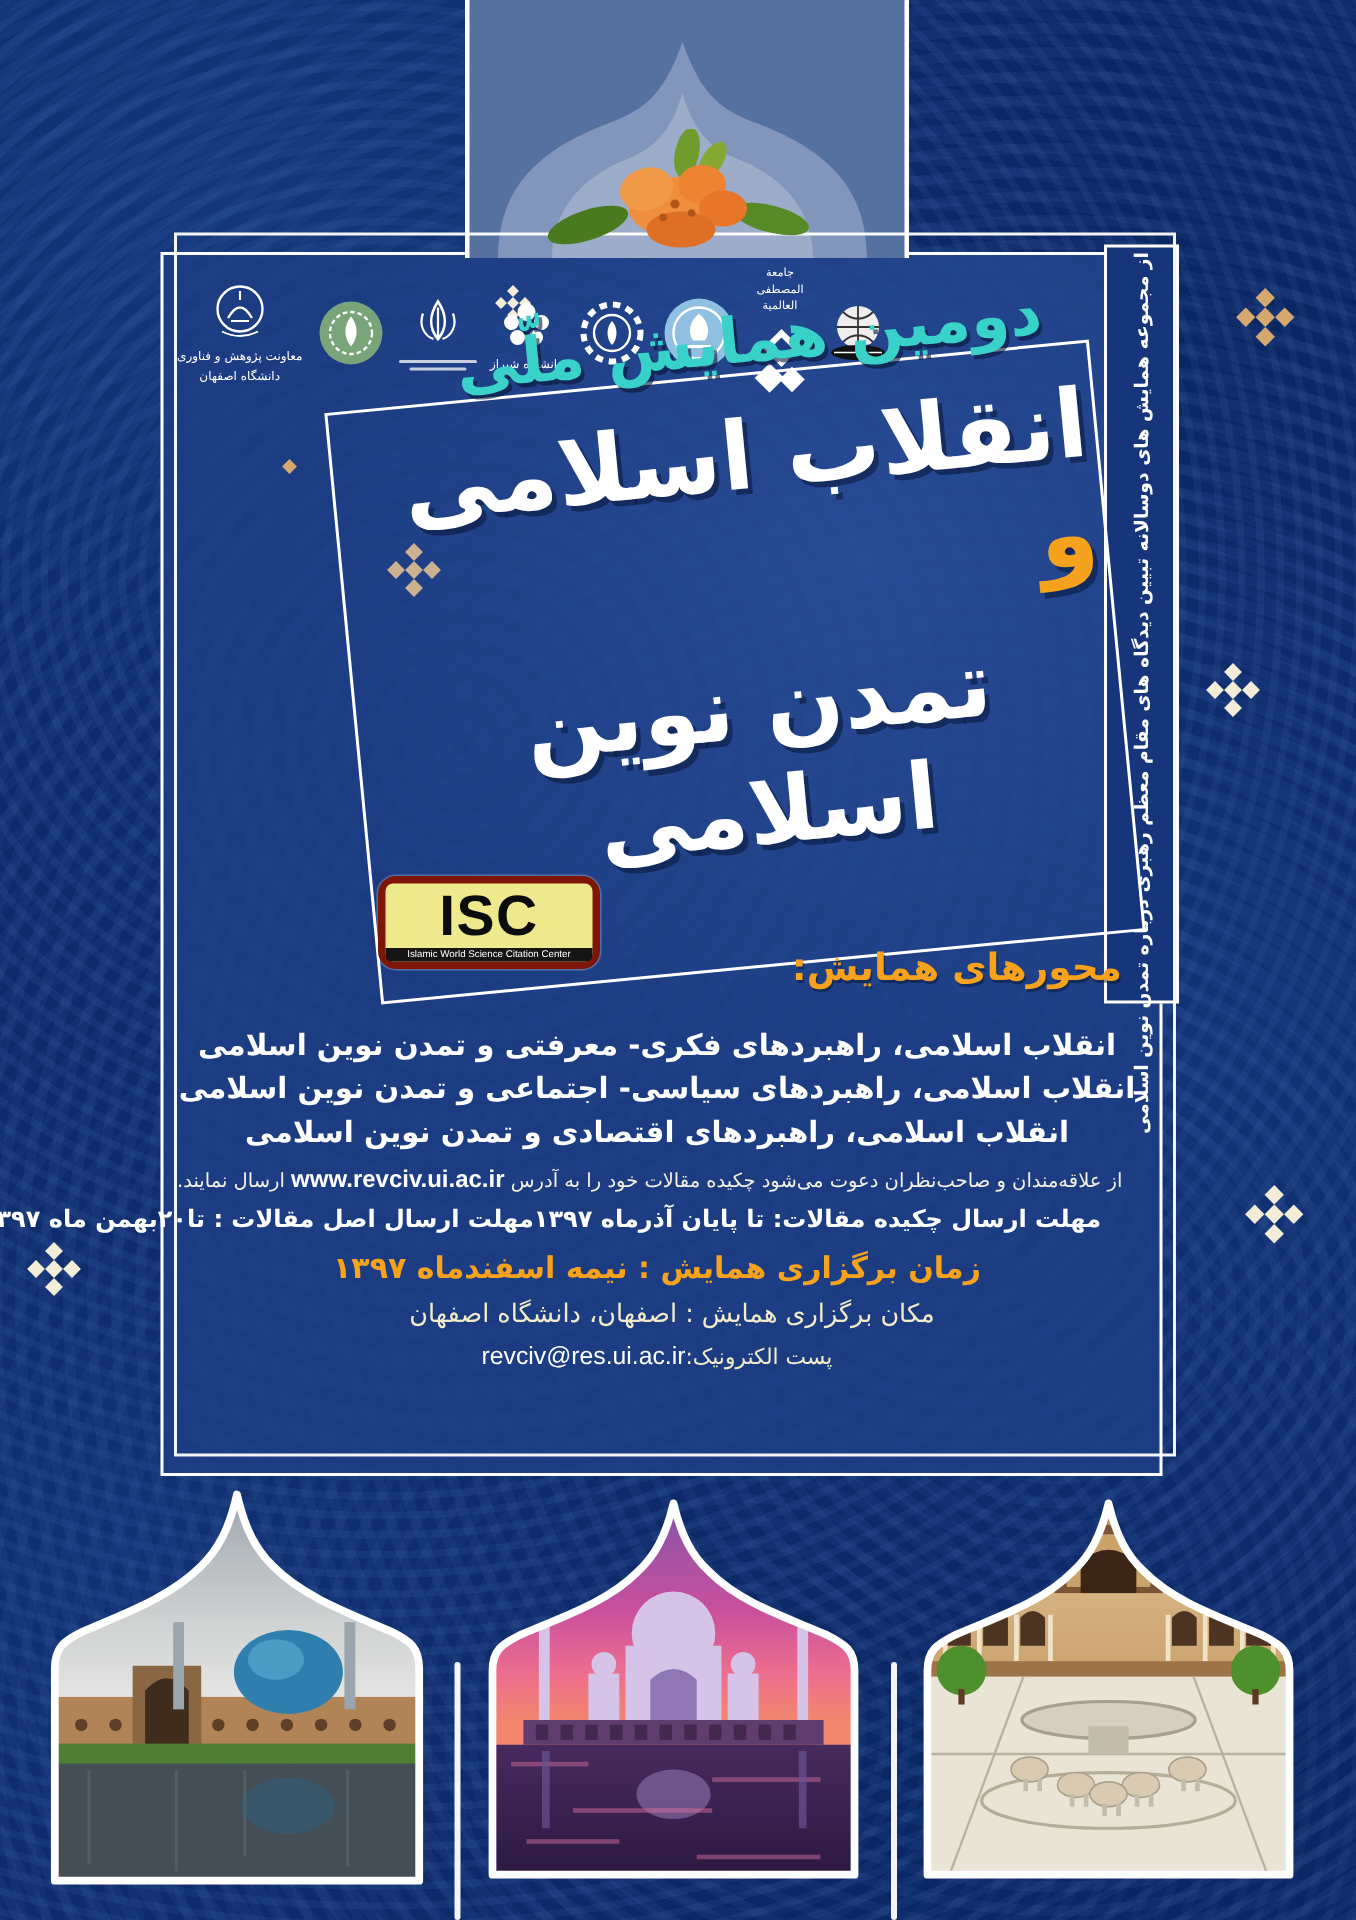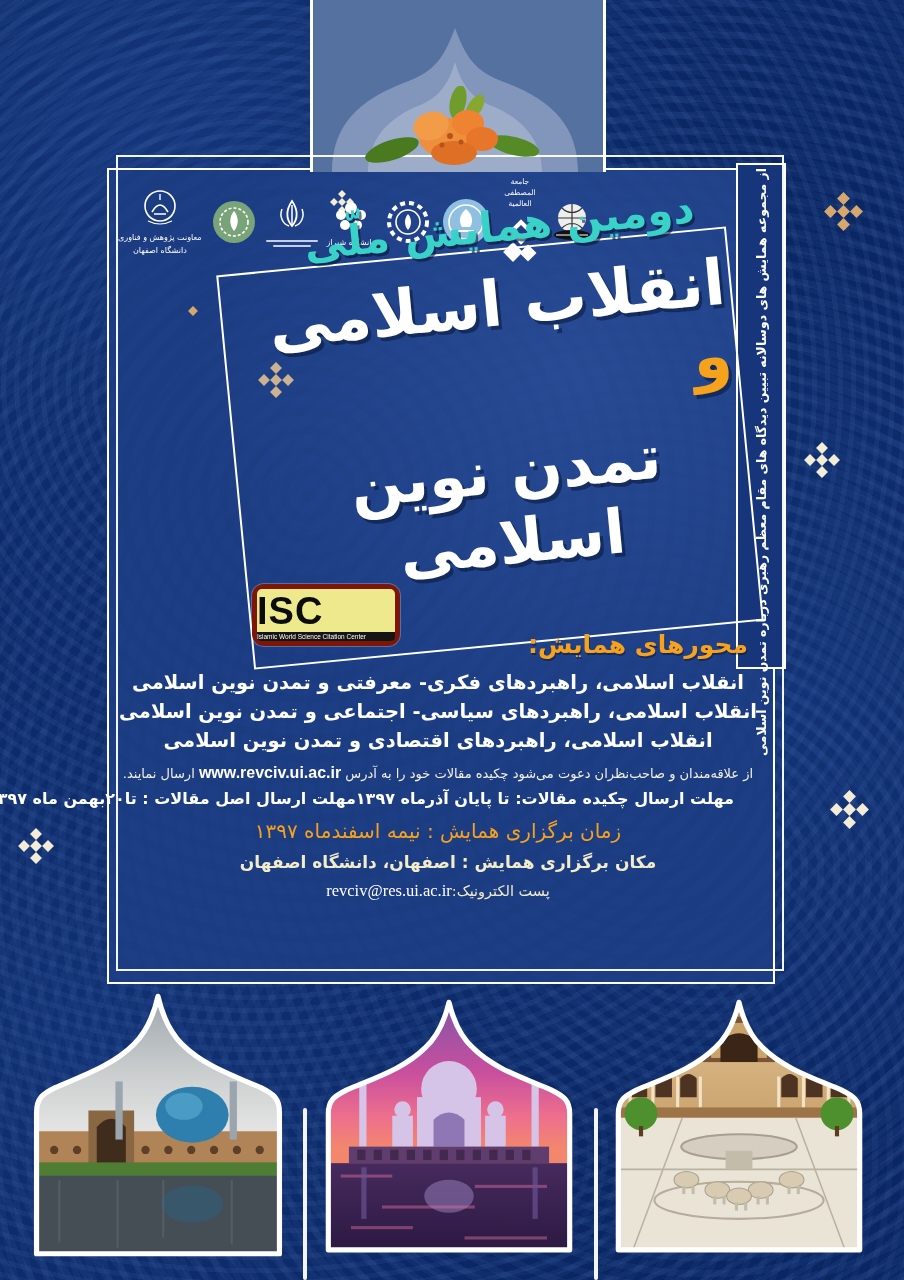--- a/index.html
+++ b/index.html
@@ -50,38 +50,38 @@
   .t1{color:#38d2c8;font-size:42px;font-weight:bold;text-align:right;padding-left:60px;text-align:center;
     text-shadow:2px 3px 0 rgba(8,22,55,.6);}
   .t2{color:#fff;font-size:63px;font-weight:bold;text-align:right;padding-right:8px;margin-top:16px;
     text-shadow:3px 4px 0 rgba(8,22,55,.55);}
   .t2 .vav{color:#f6a21d;}
   .t3{color:#fff;font-size:61px;font-weight:bold;text-align:center;padding-left:26px;margin-top:22px;
     text-shadow:3px 4px 0 rgba(8,22,55,.55);}
   
   .isc{position:absolute;left:252px;top:584px;width:138px;z-index:9;
     background:#7e1608;border-radius:12px;padding:5px;box-shadow:0 0 0 1px rgba(255,255,255,.25);}
-  .isc-inner{background:#ede98c;border-radius:5px;padding:1px 0 0;}
+  .isc-inner{background:#ede98c;border-radius:5px;text-align:center;padding:1px 0 0;}
   .isc-abbr{font-family:"Liberation Sans",sans-serif;font-weight:bold;font-size:38px;line-height:42px;
     color:#0c0c0c;letter-spacing:1px;}
   .isc-strip{background:#151515;color:#fff;font-family:"Liberation Sans",sans-serif;font-size:6.5px;
     line-height:9px;border-radius:0 0 4px 4px;}
   
   .content{position:absolute;left:118px;top:630px;width:640px;z-index:9;direction:rtl;}
   .topics-header{color:#f6a21d;font-size:25px;font-weight:bold;text-align:right;padding-right:10px;
-    margin-bottom:9px;text-shadow:1px 2px 0 rgba(8,22,55,.5);}
+    margin-bottom:23px;text-shadow:1px 2px 0 rgba(8,22,55,.5);}
   .topic{color:#fff;font-size:19.5px;font-weight:bold;text-align:center;line-height:29px;white-space:nowrap;}
-  .invite{margin-top:9px;font-size:13px;color:#f4f1e4;text-align:center;white-space:nowrap;}
+  .invite{margin-top:9px;font-size:13px;color:#f4f1e4;text-align:left;white-space:nowrap;}
   .invite .url{font-family:"Liberation Sans",sans-serif;font-weight:bold;font-size:16px;color:#fff;}
   .deadlines{display:flex;justify-content:space-between;padding:0 24px;margin-top:7px;
     color:#fff;font-weight:bold;font-size:16px;white-space:nowrap;}
-  .time{margin-top:11px;color:#f6a21d;font-size:20px;font-weight:normal;text-align:center;}
-  .place{margin-top:9px;color:#f2ecca;font-size:17px;font-weight:bold;text-align:center;padding-left:20px;}
+  .time{margin-top:11px;color:#f6a21d;font-size:20px;font-weight:bold;text-align:center;}
+  .place{margin-top:9px;color:#f2ecca;font-size:17px;font-weight:normal;text-align:center;padding-left:20px;}
   .email{margin-top:9px;color:#f2ecca;font-size:14.5px;text-align:center;}
-  .email .addr{font-family:Liberation Serif, serif;font-size:16.5px;color:#fff;}
+  .email .addr{font-family:Liberation Sans, sans-serif;font-size:16.5px;color:#fff;}
   
   .dc{position:absolute;display:grid;z-index:7;grid-template-columns:repeat(3,var(--s));grid-template-rows:repeat(3,var(--s));}
   .dc span{width:var(--s);height:var(--s);background:var(--c);transform:rotate(45deg) scale(.7);}
   .dc span:nth-child(1){grid-area:1/2;}
   .dc span:nth-child(2){grid-area:2/1;}
   .dc span:nth-child(3){grid-area:2/2;}
   .dc span:nth-child(4){grid-area:2/3;}
   .dc span:nth-child(5){grid-area:3/2;}
   .dc.single{grid-template-columns:var(--s);grid-template-rows:var(--s);}
   .dc.single span{grid-area:1/1;}

